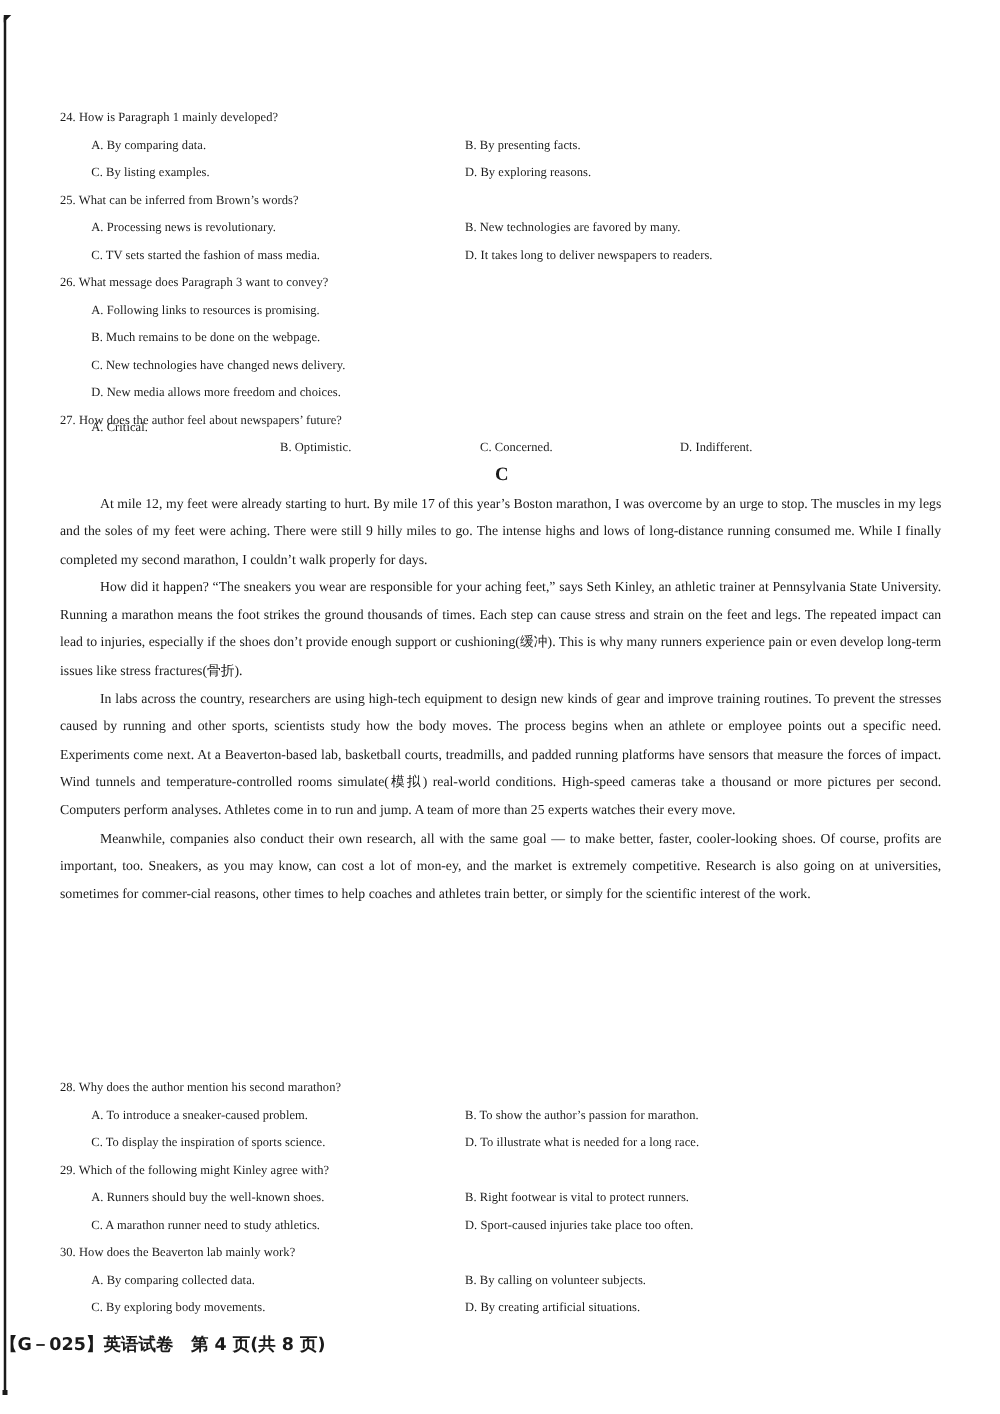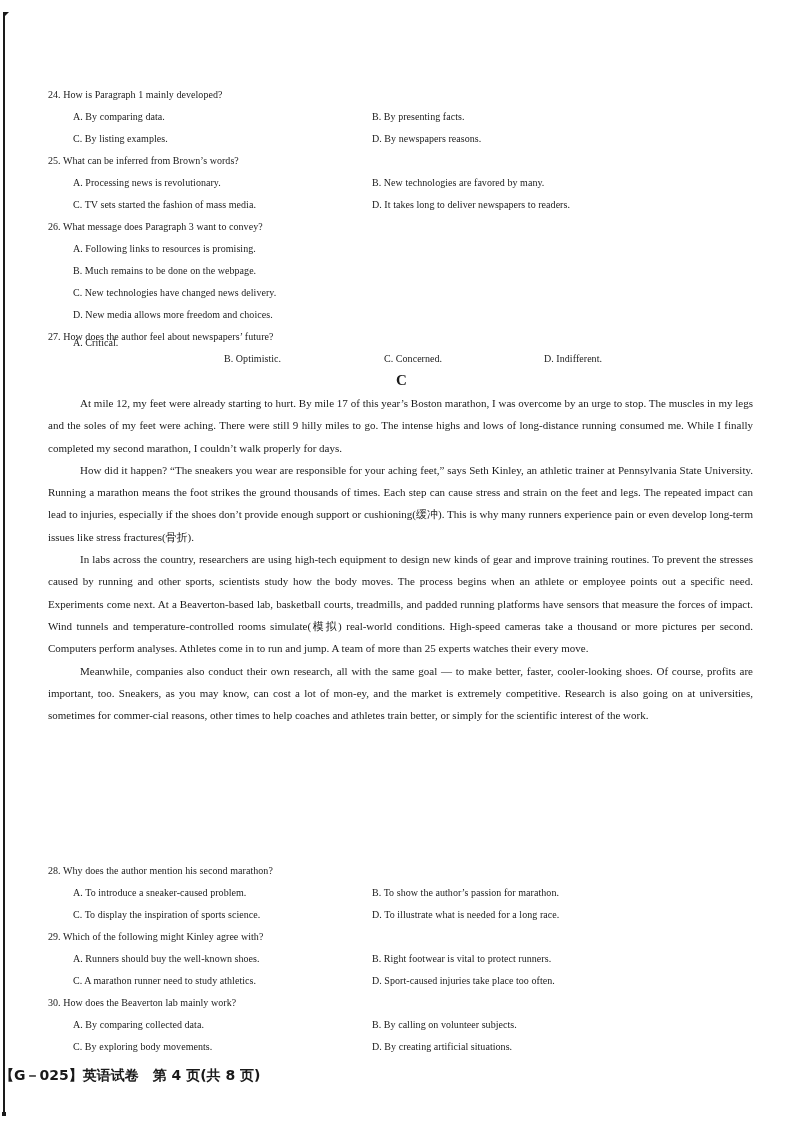--- a/index.html
+++ b/index.html
@@ -41,21 +41,21 @@
 <div class="margin-tick"></div>
 <div class="margin-line"></div>
 <div class="margin-foot"></div>
 
 <div class="page">
 
   <div class="line q" style="top:0px">24. How is Paragraph 1 mainly developed?</div>
   <div class="line opt" style="top:22px">A. By comparing data.</div>
   <div class="line optB" style="top:22px">B. By presenting facts.</div>
   <div class="line opt" style="top:44px">C. By listing examples.</div>
-  <div class="line optB" style="top:44px">D. By newspapers reasons.</div>
+  <div class="line optB" style="top:44px">D. By exploring reasons.</div>
 
   <div class="line q" style="top:66px">25. What can be inferred from Brown’s words?</div>
   <div class="line opt" style="top:88px">A. Processing news is revolutionary.</div>
   <div class="line optB" style="top:88px">B. New technologies are favored by many.</div>
   <div class="line opt" style="top:110px">C. TV sets started the fashion of mass media.</div>
   <div class="line optB" style="top:110px">D. It takes long to deliver newspapers to readers.</div>
 
   <div class="line q" style="top:132px">26. What message does Paragraph 3 want to convey?</div>
   <div class="line opt" style="top:154px">A. Following links to resources is promising.</div>
   <div class="line opt" style="top:176px">B. Much remains to be done on the webpage.</div>

